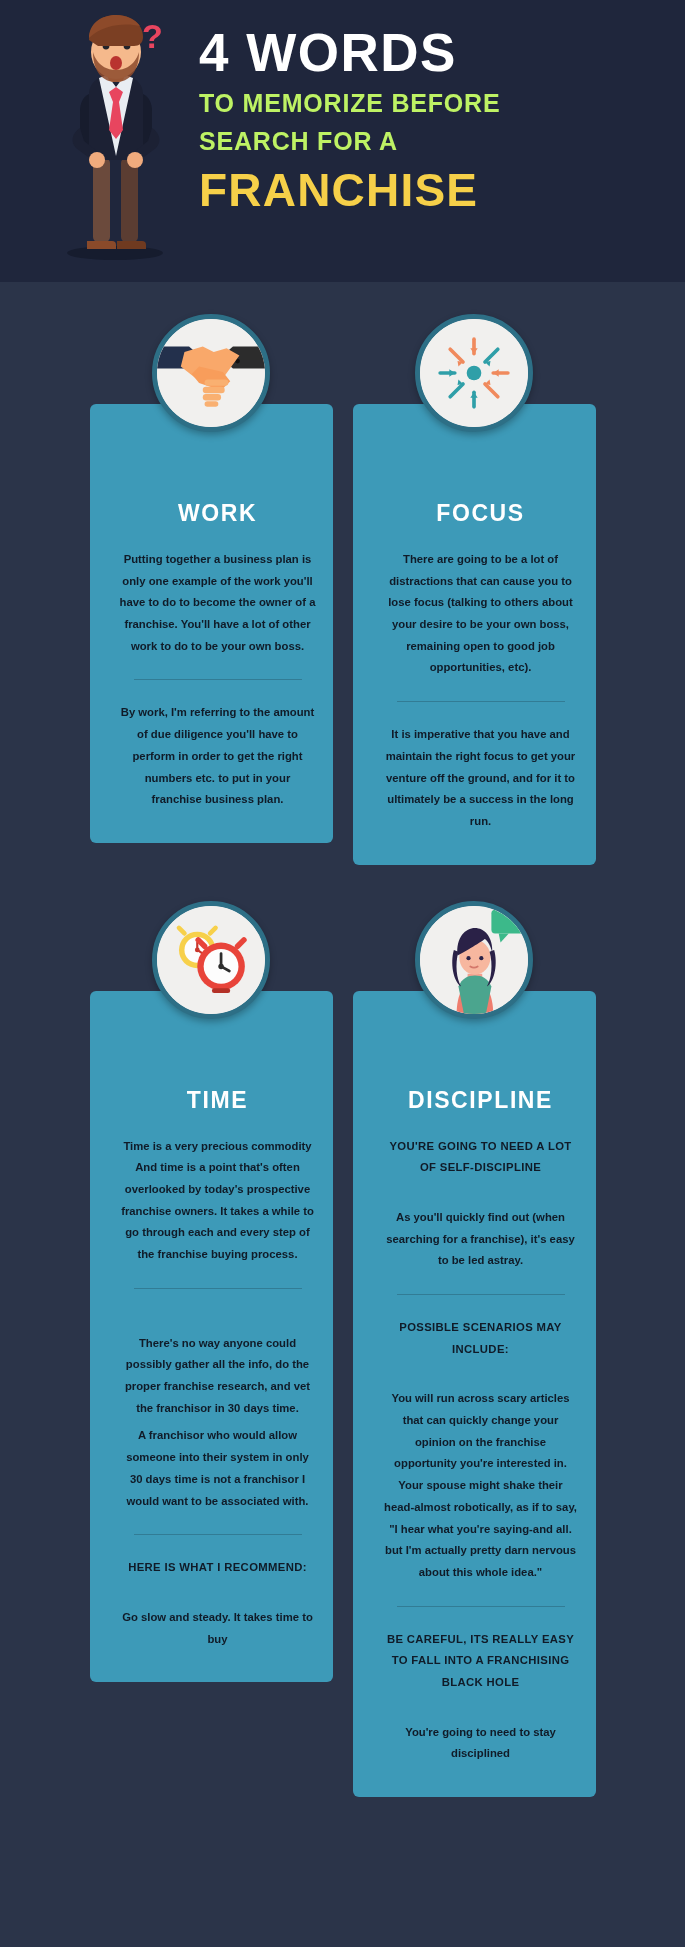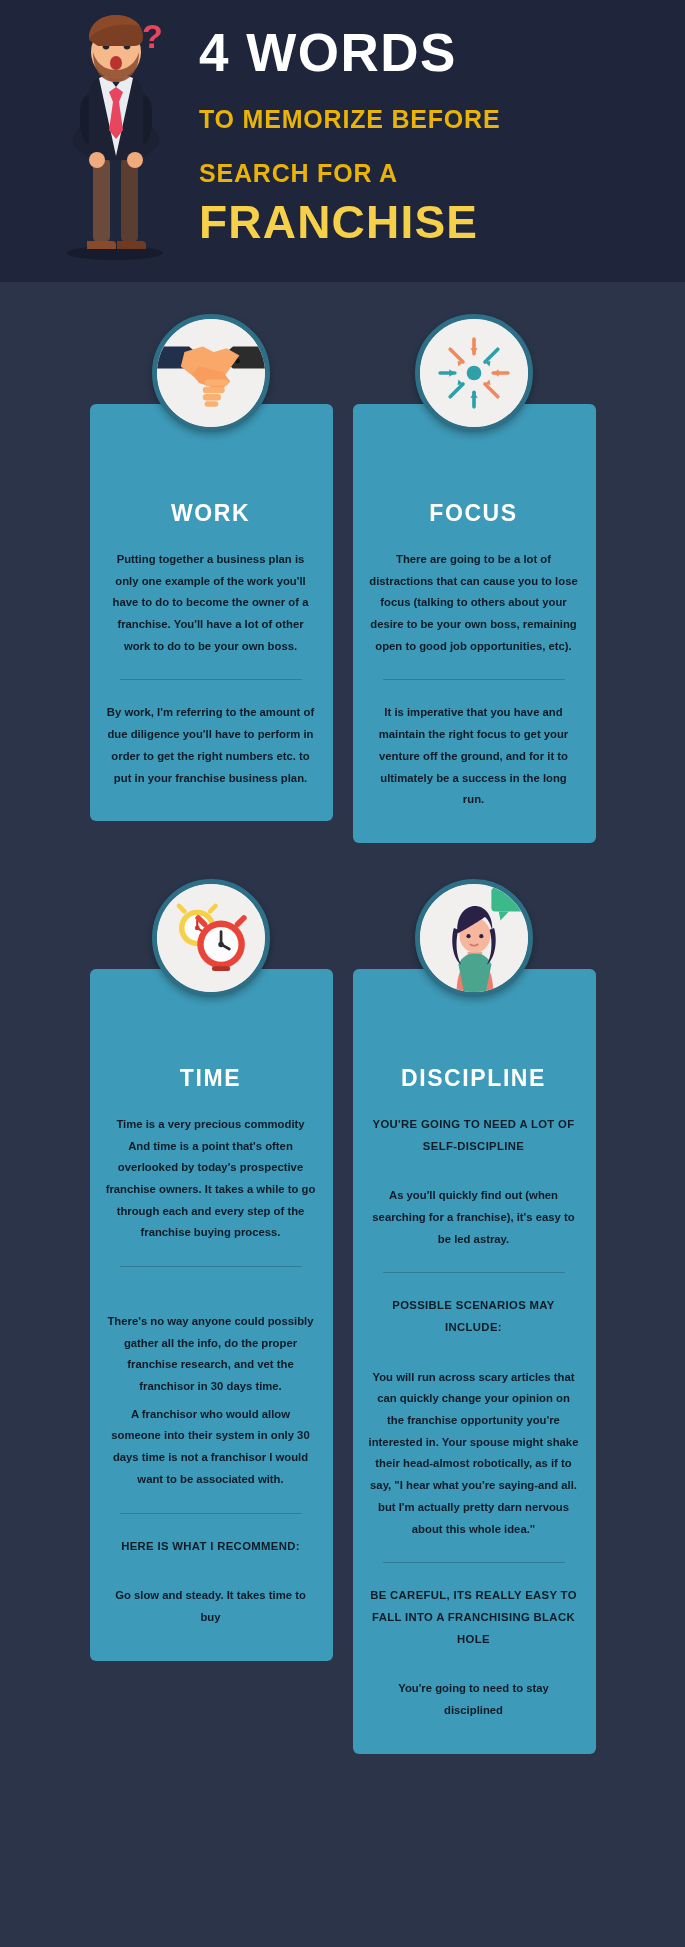--- a/index.html
+++ b/index.html
@@ -19,38 +19,38 @@
     background: #1f263c;
     overflow: hidden;
   }
   .hero-art { position: absolute; left: 45px; top: 10px; width: 140px; height: 250px; }
   .headline { position: absolute; left: 199px; top: 26px; width: 460px; }
   .h-line1 {
     font-size: 53px; line-height: 1.0; font-weight: 800; color: #ffffff;
     letter-spacing: 1.5px;
   }
   .h-line2, .h-line3 {
-    font-size: 25px; font-weight: 800; color: #eab308;
-    letter-spacing: 0.8px; margin-top: 27px; line-height: 1.08;
+    font-size: 25px; font-weight: 800; color: #bef264;
+    letter-spacing: 0.8px; margin-top: 11px; line-height: 1.08;
   }
   .h-line4 {
     font-size: 46px; font-weight: 800; letter-spacing: 1.2px;
     margin-top: 12px; line-height: 1.0;
   }
 
   
   .board { position: relative; padding: 0 0 0 0; }
 
   .row { position: relative; display: flex; justify-content: center; gap: 20px; }
   .col { position: relative; width: 243px; }
 
   .card {
     background: #3d9ab8;
     border-radius: 6px;
-    padding: 96px 17px 26px 16px;
+    padding: 96px 17px 26px 30px;
     position: relative;
   }
   .card.deep { min-height: 360px; }
 
   .badge {
     position: absolute;
     top: -90px; left: 50%; transform: translateX(-50%);
     width: 118px; height: 118px; border-radius: 50%;
     background: #f1f0ee;
     border: 5px solid #2d6f86;

